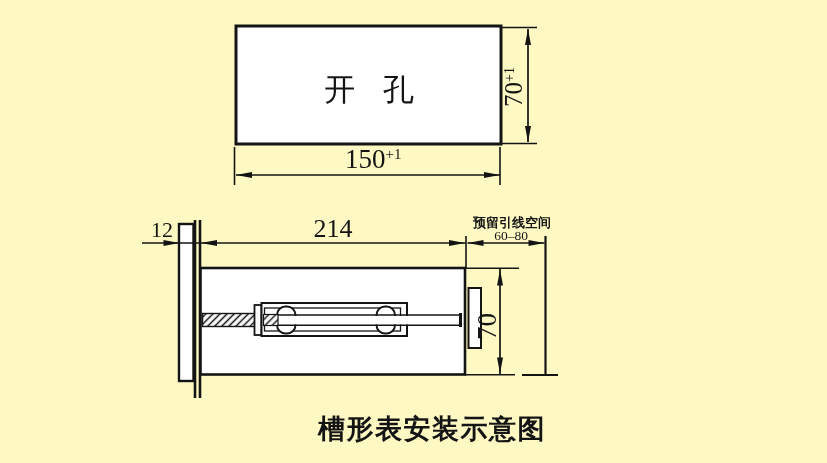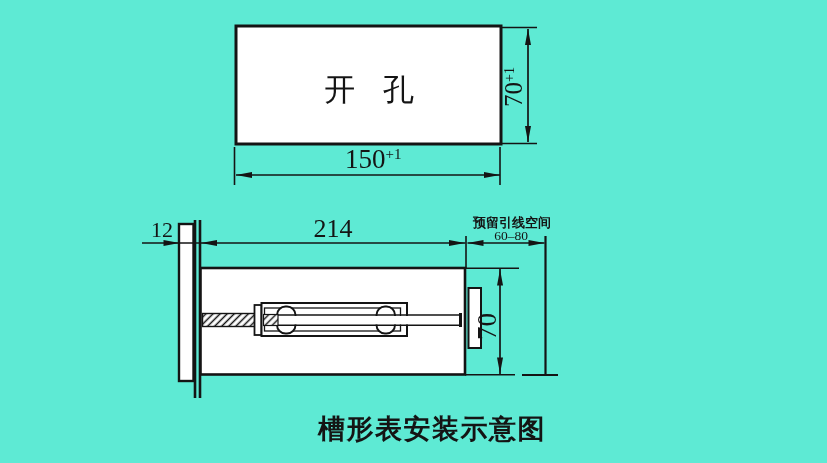--- a/index.html
+++ b/index.html
@@ -1,16 +1,16 @@
 <!DOCTYPE html>
 <html><head>
 <meta charset="utf-8">
 <style>
   html,body{margin:0;padding:0;background:#ffffff;}
-  .canvas{position:relative;width:827px;height:463px;background:#5eead4;overflow:hidden;}
+  .canvas{position:relative;width:827px;height:463px;background:#fef9c3;overflow:hidden;}
   svg{display:block;}
   .ln{stroke:#141414;fill:none;stroke-linecap:butt;}.w13{stroke-width:1.3}
   .w15{stroke-width:1.5}.w16{stroke-width:1.6}.w17{stroke-width:1.7}
   .w18{stroke-width:1.8}.w19{stroke-width:1.9}.w2{stroke-width:2}
   .w22{stroke-width:2.2}.w24{stroke-width:2.4}.w26{stroke-width:2.6}
   .w3{stroke-width:3}
   .wf{fill:#ffffff;}
   .arrow{fill:#141414;stroke:none;}
   text{fill:#141414;stroke:none;font-family:"Liberation Serif","DejaVu Serif",serif;}
   .cjk{font-family:"Liberation Serif","DejaVu Serif",serif;}

